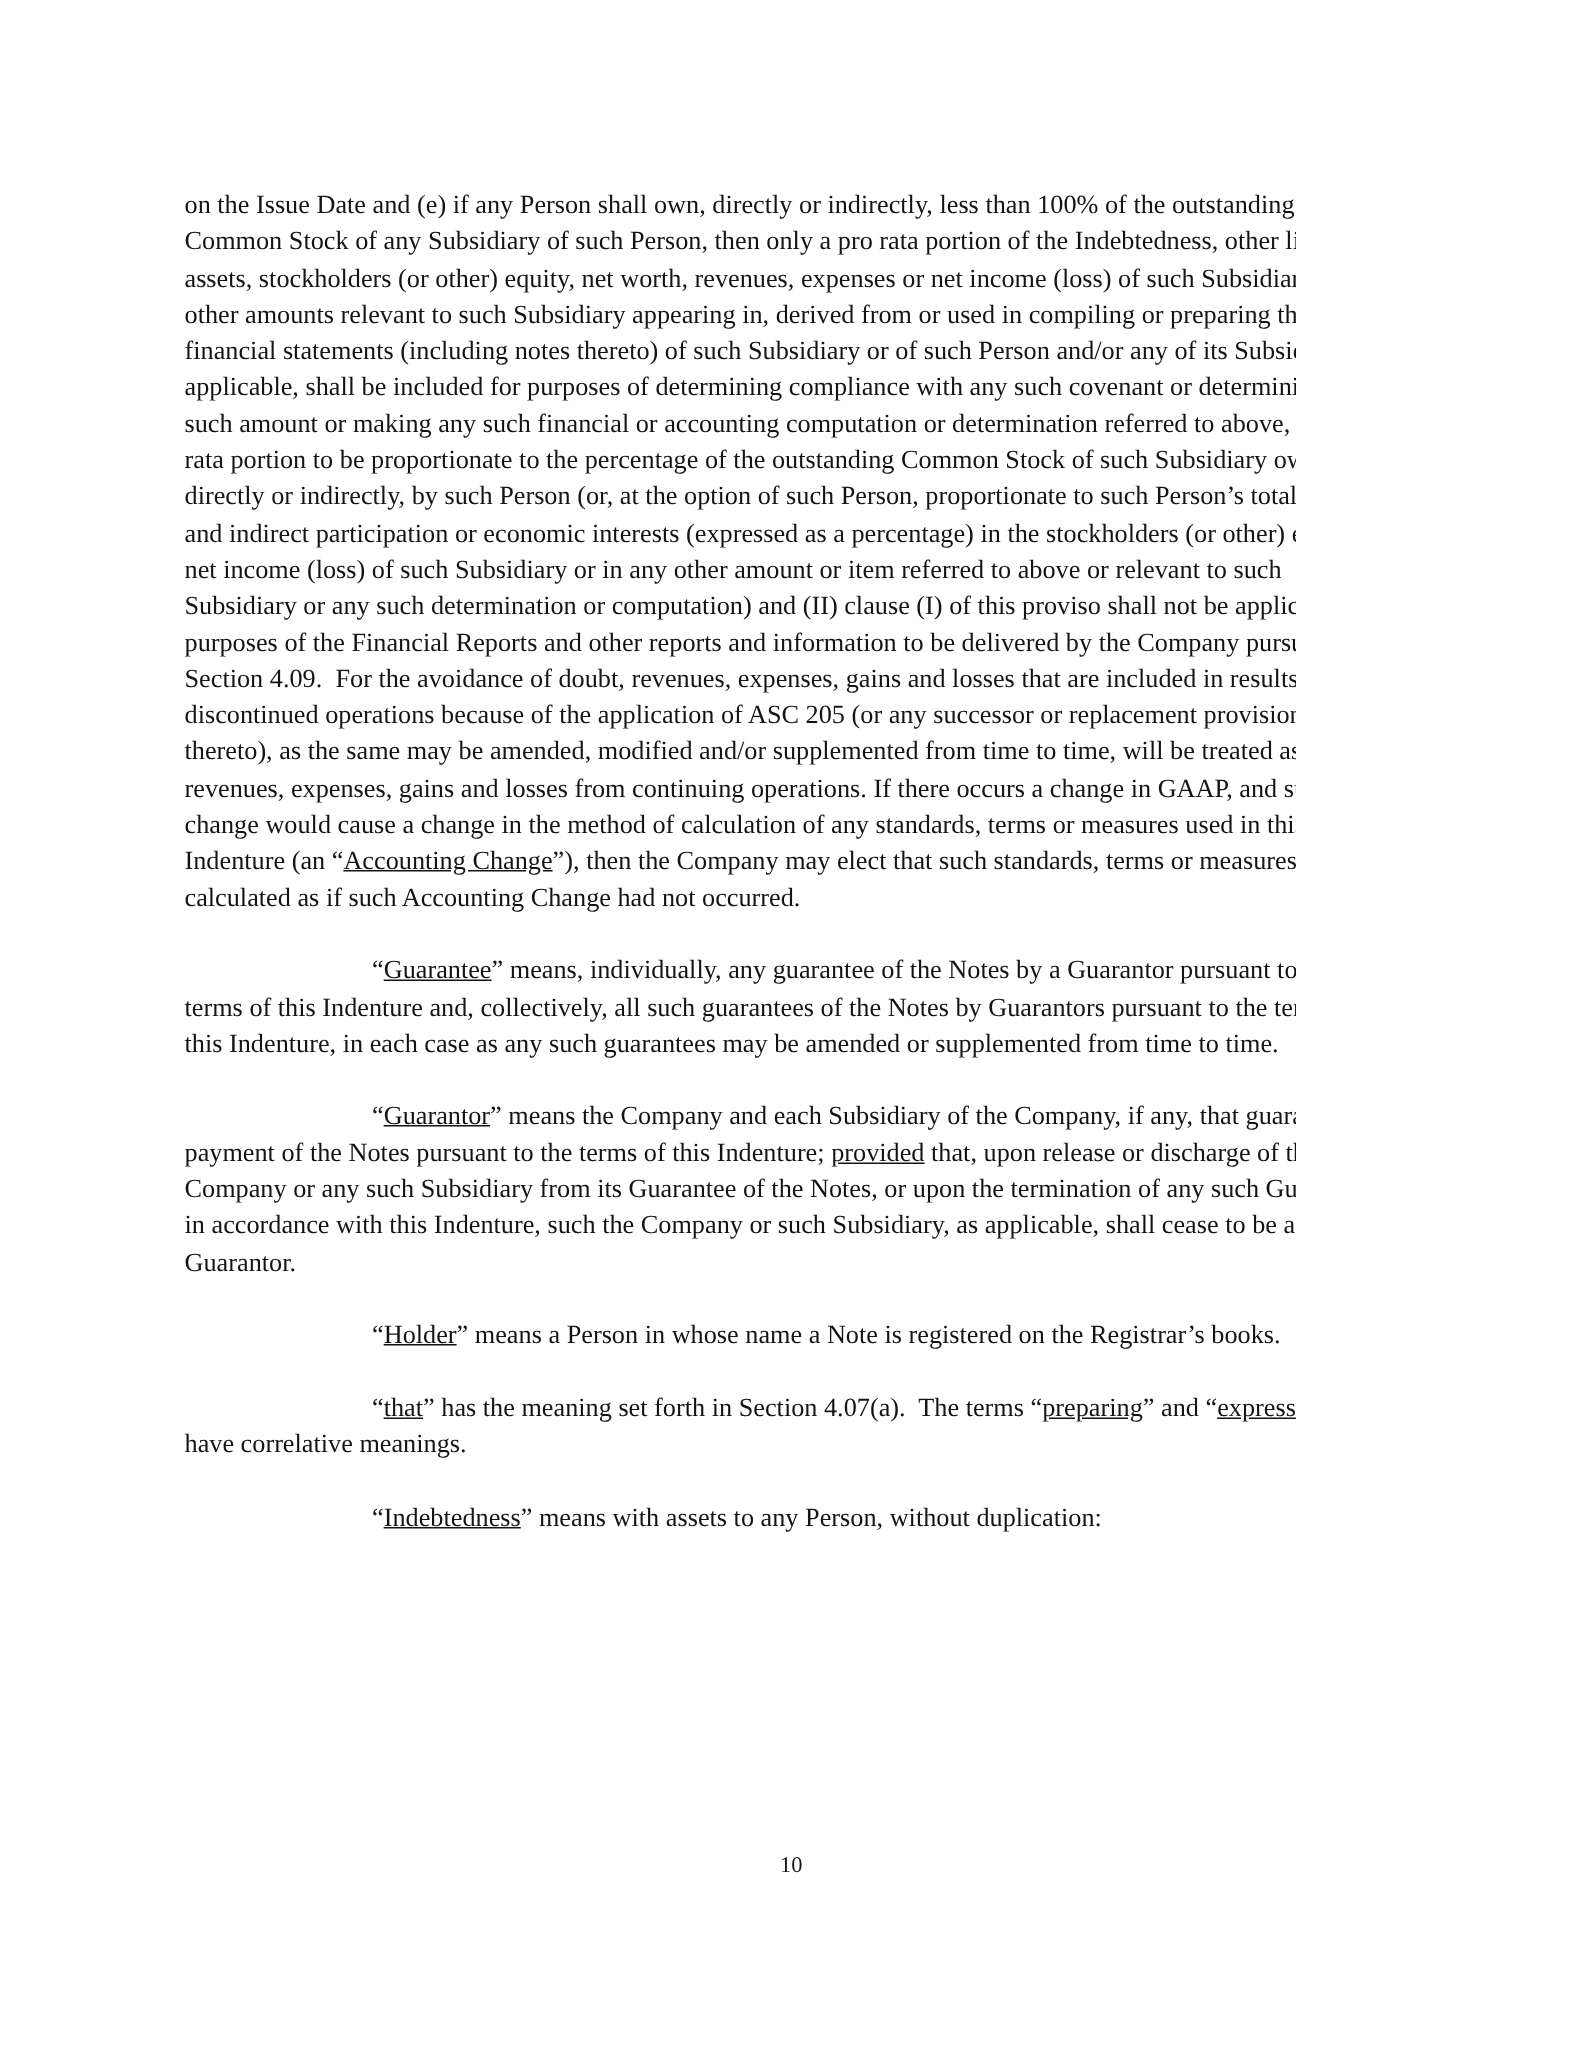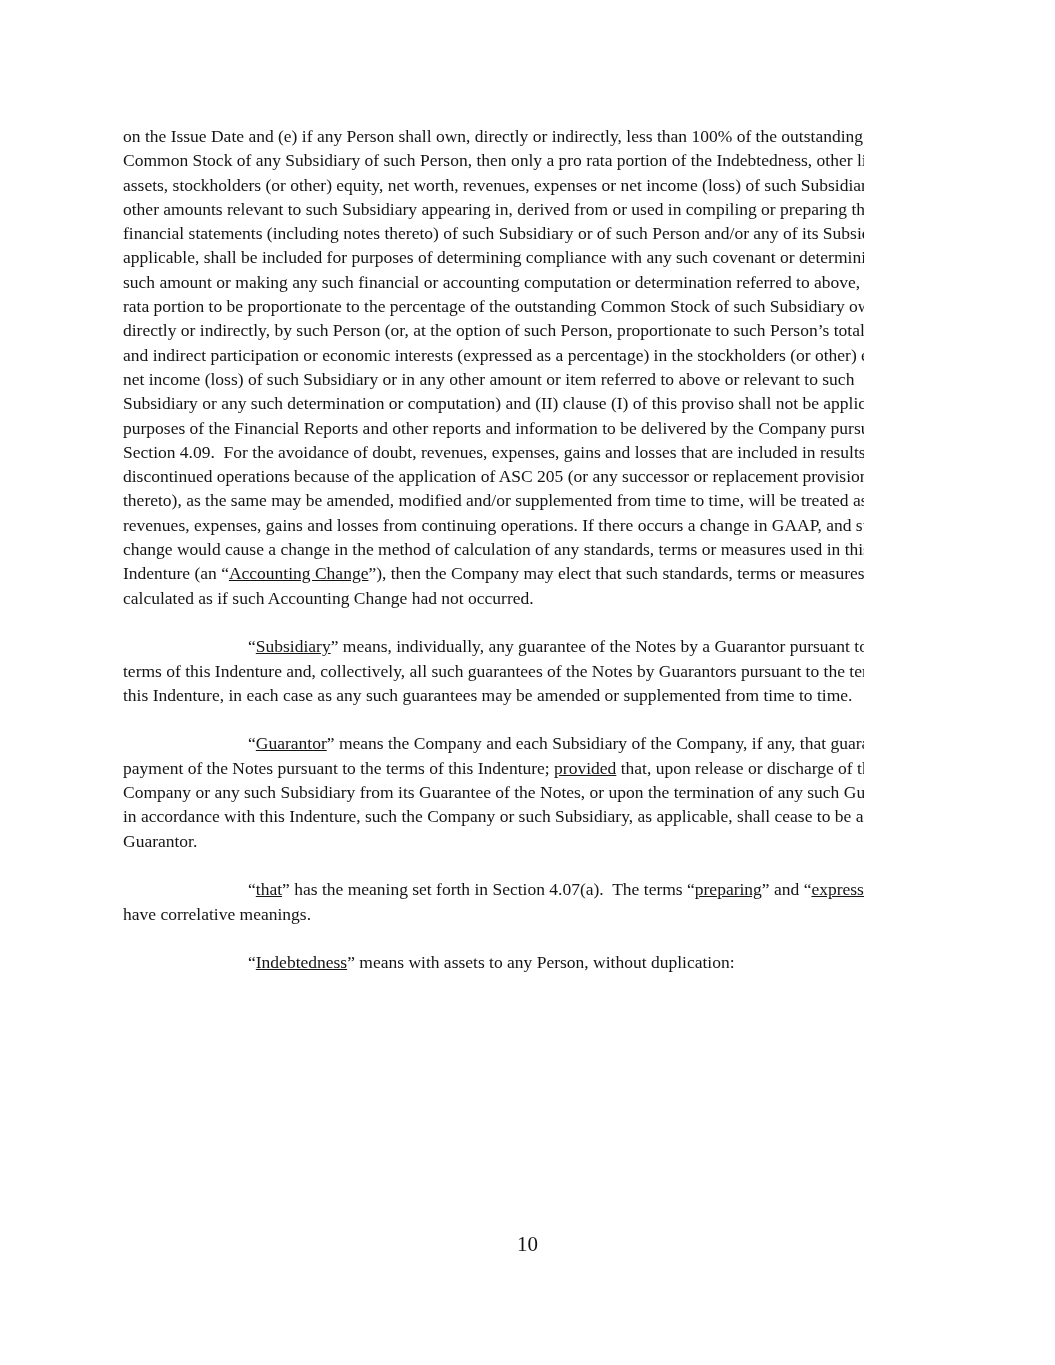--- a/index.html
+++ b/index.html
@@ -34,29 +34,30 @@
   }
   .u {
     text-decoration: underline;
   }
   .page-number {
     position: absolute;
     left: 123px;
     top: 1232px;
     width: 809px;
     text-align: center;
-    font-size: 21px;
+    font-size: 15px;
     line-height: 24.3px;
   }
 </style>
 </head>
 <body>
 
 <div class="page">
   <div class="content" id="doc-body">
       <p class="no-indent"><span>on the Issue Date and (e) if any Person shall own, directly or indirectly, less than 100% of the outstanding Common Stock of any Subsidiary of such Person, then only a pro rata portion of the Indebtedness, other liabilities, assets, stockholders (or other) equity, net worth, revenues, expenses or net income (loss) of such Subsidiary or any other amounts relevant to such Subsidiary appearing in, derived from or used in compiling or preparing the financial statements (including notes thereto) of such Subsidiary or of such Person and/or any of its Subsidiaries, as applicable, shall be included for purposes of determining compliance with any such covenant or determining any such amount or making any such financial or accounting computation or determination referred to above, such pro rata portion to be proportionate to the percentage of the outstanding Common Stock of such Subsidiary owned, directly or indirectly, by such Person (or, at the option of such Person, proportionate to such Person’s total direct and indirect participation or economic interests (expressed as a percentage) in the stockholders (or other) equity or net income (loss) of such Subsidiary or in any other amount or item referred to above or relevant to such Subsidiary or any such determination or computation) and (II) clause (I) of this proviso shall not be applicable for purposes of the Financial Reports and other reports and information to be delivered by the Company pursuant to Section 4.09.&nbsp; For the avoidance of doubt, revenues, expenses, gains and losses that are included in results of discontinued operations because of the application of ASC 205 (or any successor or replacement provisions thereto), as the same may be amended, modified and/or supplemented from time to time, will be treated as revenues, expenses, gains and losses from continuing operations. If there occurs a change in GAAP, and such change would cause a change in the method of calculation of any standards, terms or measures used in this Indenture (an “</span><span class="u">Accounting Change</span><span>”), then the Company may elect that such standards, terms or measures shall be calculated as if such Accounting Change had not occurred.</span></p>
-      <p><span>“</span><span class="u">Subsidiary</span><span>” means, individually, any guarantee of the Notes by a Guarantor pursuant to the terms of this Indenture and, collectively, all such guarantees of the Notes by Guarantors pursuant to the terms of this Indenture, in each case as any such guarantees may be amended or supplemented from time to time.</span></p>
+      <p><span>“</span><span class="u">Guarantee</span><span>” means, individually, any guarantee of the Notes by a Guarantor pursuant to the terms of this Indenture and, collectively, all such guarantees of the Notes by Guarantors pursuant to the terms of this Indenture, in each case as any such guarantees may be amended or supplemented from time to time.</span></p>
       <p><span>“</span><span class="u">Guarantor</span><span>” means the Company and each Subsidiary of the Company, if any, that guarantees the payment of the Notes pursuant to the terms of this Indenture; </span><span class="u">provided</span><span> that, upon release or discharge of the Company or any such Subsidiary from its Guarantee of the Notes, or upon the termination of any such Guarantee, in accordance with this Indenture, such the Company or such Subsidiary, as applicable, shall cease to be a Guarantor.</span></p>
+      <p><span>“</span><span class="u">Holder</span><span>” means a Person in whose name a Note is registered on the Registrar’s books.</span></p>
       <p><span>“</span><span class="u">that</span><span>” has the meaning set forth in Section 4.07(a).&nbsp; The terms “</span><span class="u">preparing</span><span>” and “</span><span class="u">expressed</span><span>” shall have correlative meanings.</span></p>
       <p><span>“</span><span class="u">Indebtedness</span><span>” means with assets to any Person, without duplication:</span></p>
     </div>
   <div class="page-number">10</div>
 </div>
 
 </body></html>

